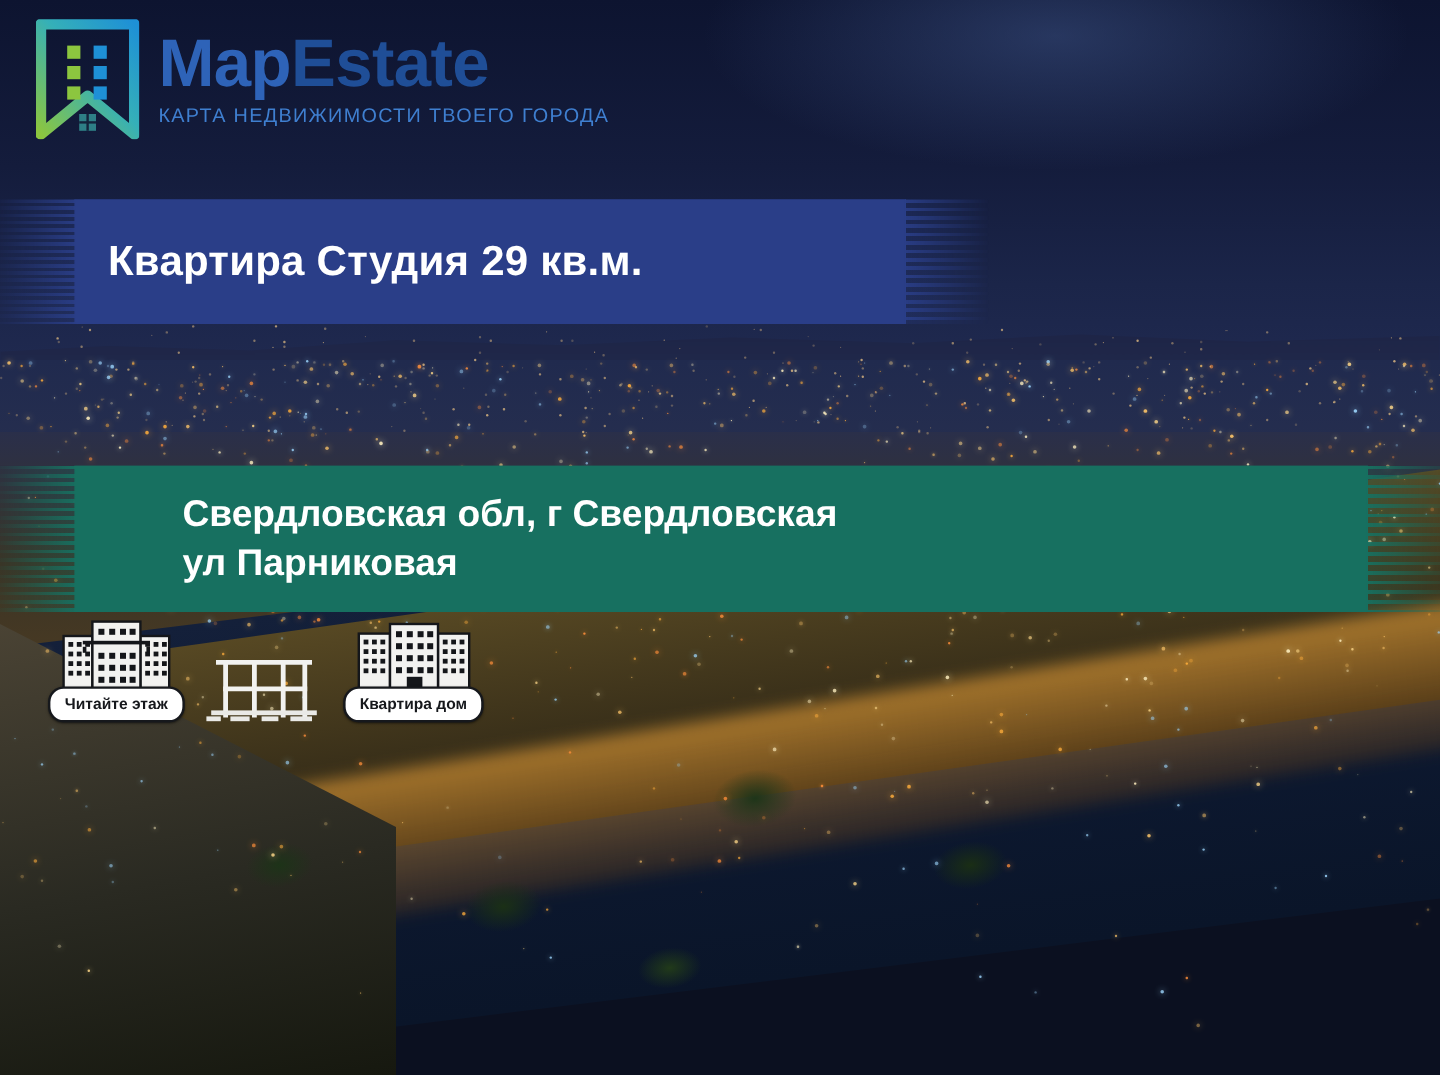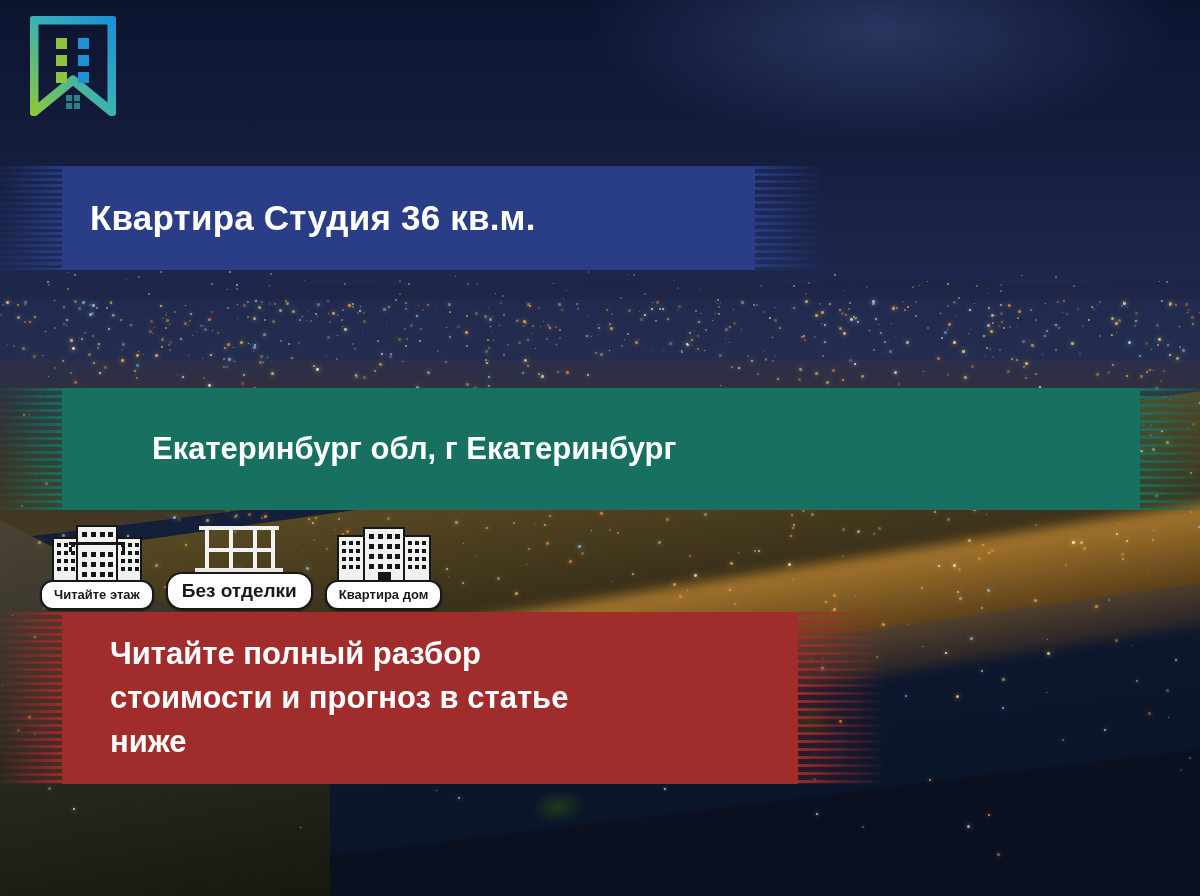--- a/index.html
+++ b/index.html
@@ -1349,34 +1349,39 @@
       <rect x="26" y="22" width="11" height="11" fill="#8CC63F"></rect>
       <rect x="48" y="22" width="11" height="11" fill="#1E90D6"></rect>
       <rect x="26" y="39" width="11" height="11" fill="#8CC63F"></rect>
       <rect x="48" y="39" width="11" height="11" fill="#1E90D6"></rect>
       <rect x="26" y="56" width="11" height="11" fill="#8CC63F"></rect>
       <rect x="48" y="56" width="11" height="11" fill="#1E90D6"></rect>
       <rect x="36" y="79" width="14" height="14" fill="#2E7F86"></rect>
       <rect x="42" y="79" width="2" height="14" fill="#14243c"></rect>
       <rect x="36" y="85" width="14" height="2" fill="#14243c"></rect>
     </svg>
+    <div class="logo-text">
+      <div class="logo-title"><span>Map</span><span class="accent">Estate</span></div>
+      <div class="logo-sub">КАРТА НЕДВИЖИМОСТИ ТВОЕГО ГОРОДА</div>
+    </div>
   </div>
 
   <div class="ribbon" id="band-title">
     <span class="edge left"></span>
     <span class="edge right"></span>
-    <div class="txt">Квартира Студия 36 кв.м.</div>
+    <div class="txt">Квартира Студия 29 кв.м.</div>
   </div>
 
 
   <div class="ribbon" id="band-address">
     <span class="edge left"></span>
     <span class="edge right"></span>
     <div class="txt">
-      <div>Екатеринбург обл, г Екатеринбург</div>
+      <div>Свердловская обл, г Свердловская</div>
+      <div>ул Парниковая</div>
     </div>
   </div>
 
   <div class="badges">
 
     <div class="badge">
       <svg class="glyph" width="100" height="66" viewBox="0 0 100 66">
         <g stroke="#14161a" stroke-width="2" fill="#f2f2f0">
           <rect x="6" y="18" width="24" height="44"></rect>
           <rect x="70" y="18" width="24" height="44"></rect>
@@ -1442,21 +1447,20 @@
           <path d="M22 38 H88"></path>
         </g>
         <g fill="#e9e9e6">
           <rect x="10" y="56" width="88" height="4"></rect>
           <rect x="6" y="61" width="12" height="4"></rect>
           <rect x="26" y="61" width="16" height="4"></rect>
           <rect x="52" y="61" width="14" height="4"></rect>
           <rect x="76" y="61" width="18" height="4"></rect>
         </g>
       </svg>
-      <div class="cap">Без отделки</div>
     </div>
 
     <div class="badge">
       <svg class="glyph" width="104" height="66" viewBox="0 0 104 66">
         <g stroke="#14161a" stroke-width="2" fill="#f2f2f0">
           <rect x="6" y="16" width="26" height="46"></rect>
           <rect x="72" y="16" width="26" height="46"></rect>
           <rect x="32" y="8" width="40" height="54"></rect>
         </g>
         <g fill="#14161a">
@@ -1501,23 +1505,14 @@
             <rect x="55" y="44" width="5" height="5"></rect>
             <rect x="63" y="44" width="5" height="5"></rect>
           <rect x="46" y="52" width="13" height="10"></rect>
         </g>
       </svg>
       <div class="cap">Квартира дом</div>
     </div>
 
   </div>
 
-  <div class="ribbon" id="band-cta">
-    <span class="edge left"></span>
-    <span class="edge right"></span>
-    <div class="txt">
-      <div>Читайте полный разбор</div>
-      <div>стоимости и прогноз в статье</div>
-      <div>ниже</div>
-    </div>
-  </div>
 
 </div>
 
 </body></html>

